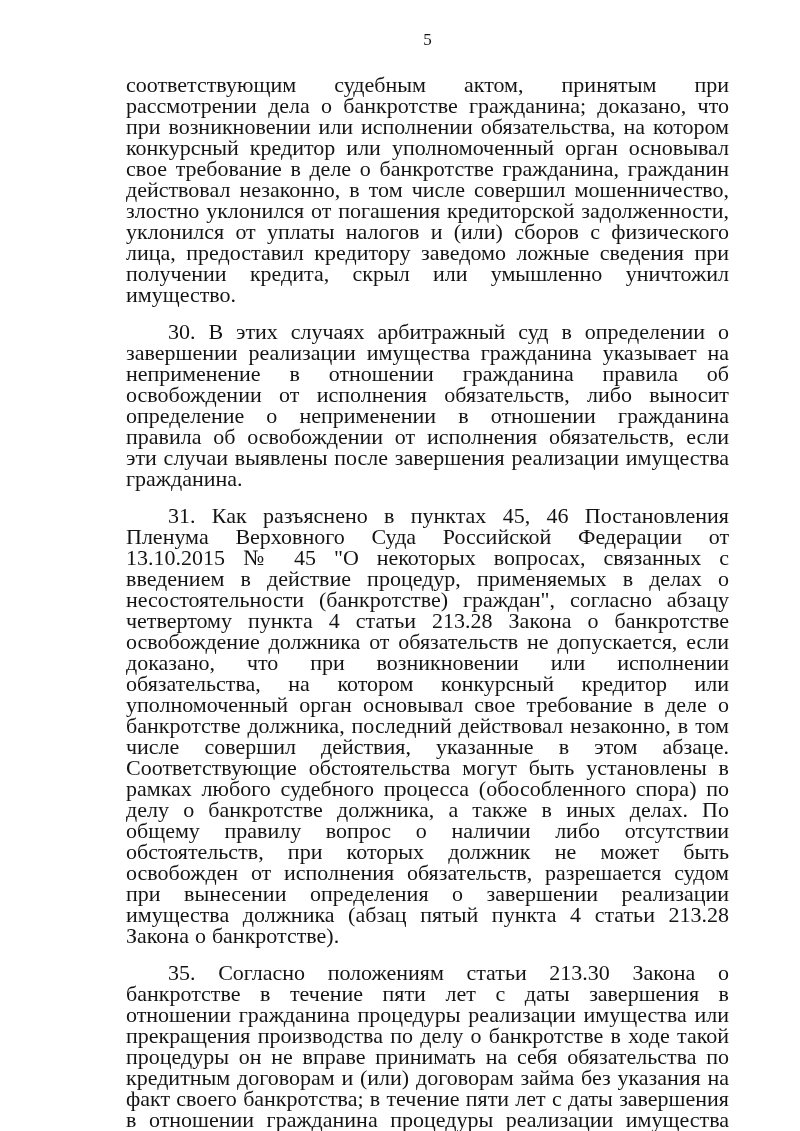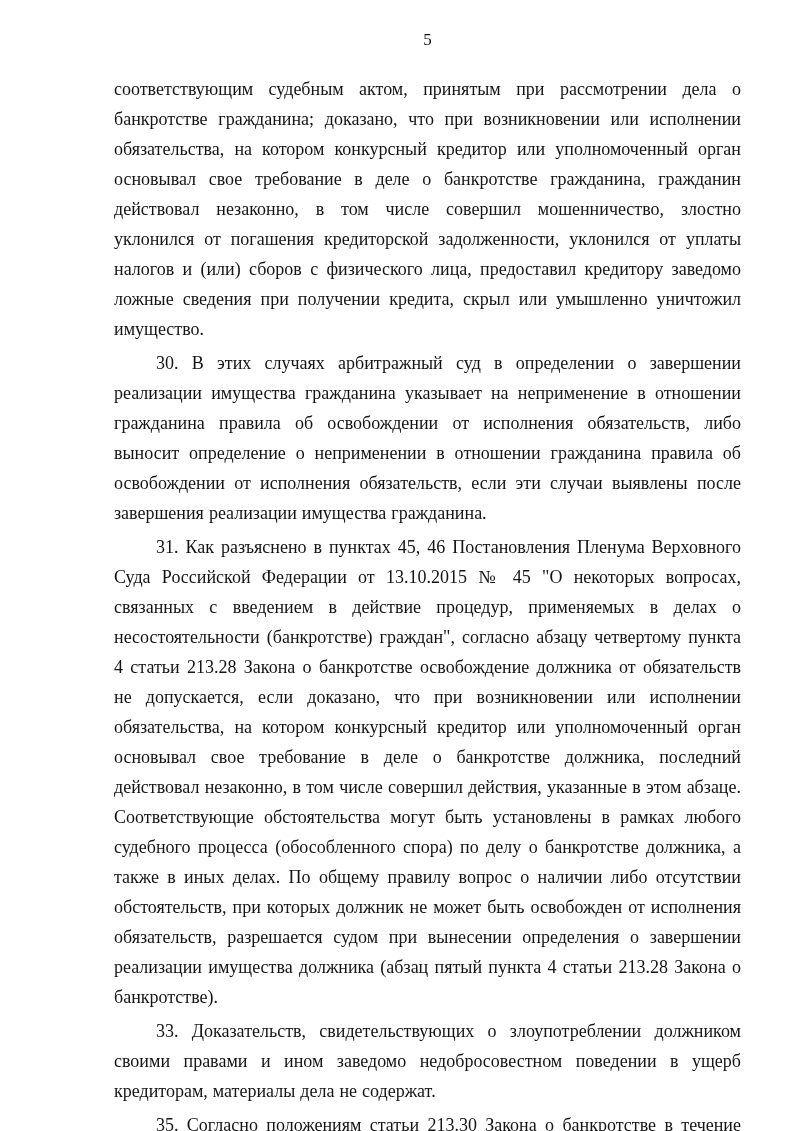--- a/index.html
+++ b/index.html
@@ -21,35 +21,34 @@
     padding: 30px 55px 40px 110px;
     background: #ffffff;
   }
   .page-number {
     text-align: center;
     font-size: 17px;
     line-height: 20px;
     margin: 0 0 24px 0;
   }
   .content p {
-    margin: 4px;
-    font-size: 18px;
-    line-height: 30px;
+    margin: 16px;
+    font-size: 22px;
+    line-height: 21px;
     text-align: justify;
     word-spacing: 0.5px;
   }
   .content p.indent {
     text-indent: 42px;
   }
 </style>
 </head>
 <body>
 
 <div class="page">
   <div class="page-number">5</div>
   <div class="content">
       <p class="">соответствующим судебным актом, принятым при рассмотрении дела о банкротстве гражданина; доказано, что при возникновении или исполнении обязательства, на котором конкурсный кредитор или уполномоченный орган основывал свое требование в деле о банкротстве гражданина, гражданин действовал незаконно, в том числе совершил мошенничество, злостно уклонился от погашения кредиторской задолженности, уклонился от уплаты налогов и (или) сборов с физического лица, предоставил кредитору заведомо ложные сведения при получении кредита, скрыл или умышленно уничтожил имущество.</p>
       <p class="indent">30. В этих случаях арбитражный суд в определении о завершении реализации имущества гражданина указывает на неприменение в отношении гражданина правила об освобождении от исполнения обязательств, либо выносит определение о неприменении в отношении гражданина правила об освобождении от исполнения обязательств, если эти случаи выявлены после завершения реализации имущества гражданина.</p>
       <p class="indent">31. Как разъяснено в пунктах 45, 46 Постановления Пленума Верховного Суда Российской Федерации от 13.10.2015 № 45 "О некоторых вопросах, связанных с введением в действие процедур, применяемых в делах о несостоятельности (банкротстве) граждан", согласно абзацу четвертому пункта 4 статьи 213.28 Закона о банкротстве освобождение должника от обязательств не допускается, если доказано, что при возникновении или исполнении обязательства, на котором конкурсный кредитор или уполномоченный орган основывал свое требование в деле о банкротстве должника, последний действовал незаконно, в том числе совершил действия, указанные в этом абзаце. Соответствующие обстоятельства могут быть установлены в рамках любого судебного процесса (обособленного спора) по делу о банкротстве должника, а также в иных делах. По общему правилу вопрос о наличии либо отсутствии обстоятельств, при которых должник не может быть освобожден от исполнения обязательств, разрешается судом при вынесении определения о завершении реализации имущества должника (абзац пятый пункта 4 статьи 213.28 Закона о банкротстве).</p>
-      <p class="indent">33. Доказательств, свидетельствующих о злоупотреблении должником своими правами и ином заведомо недобросовестном поведении в ущерб кредиторам, материалы дела не содержат.</p>
       <p class="indent">35. Согласно положениям статьи 213.30 Закона о банкротстве в течение пяти лет с даты завершения в отношении гражданина процедуры реализации имущества или прекращения производства по делу о банкротстве в ходе такой процедуры он не вправе принимать на себя обязательства по кредитным договорам и (или) договорам займа без указания на факт своего банкротства; в течение пяти лет с даты завершения в отношении гражданина процедуры реализации имущества или прекращения производства по делу о банкротстве в ходе такой процедуры дело о его банкротстве не может быть возбуждено по заявлению этого гражданина. В случае повторного признания гражданина банкротом в течение указанного периода по заявлению конкурсного кредитора или уполномоченного органа в ходе вновь возбужденного дела о банкротстве гражданина правило об освобождении гражданина от обязательств, предусмотренное пунктом 3 статьи 213.28 настоящего Федерального закона, не применяется; в течение трех лет с даты завершения в отношении гражданина процедуры реализации имущества или прекращения производства по делу о банкротстве в ходе такой процедуры он не вправе занимать должности в органах управления юридического лица, иным образом участвовать в управлении юридическим лицом, если иное не установлено настоящим Федеральным законом.</p>
     </div>
 </div>
 
 </body></html>

